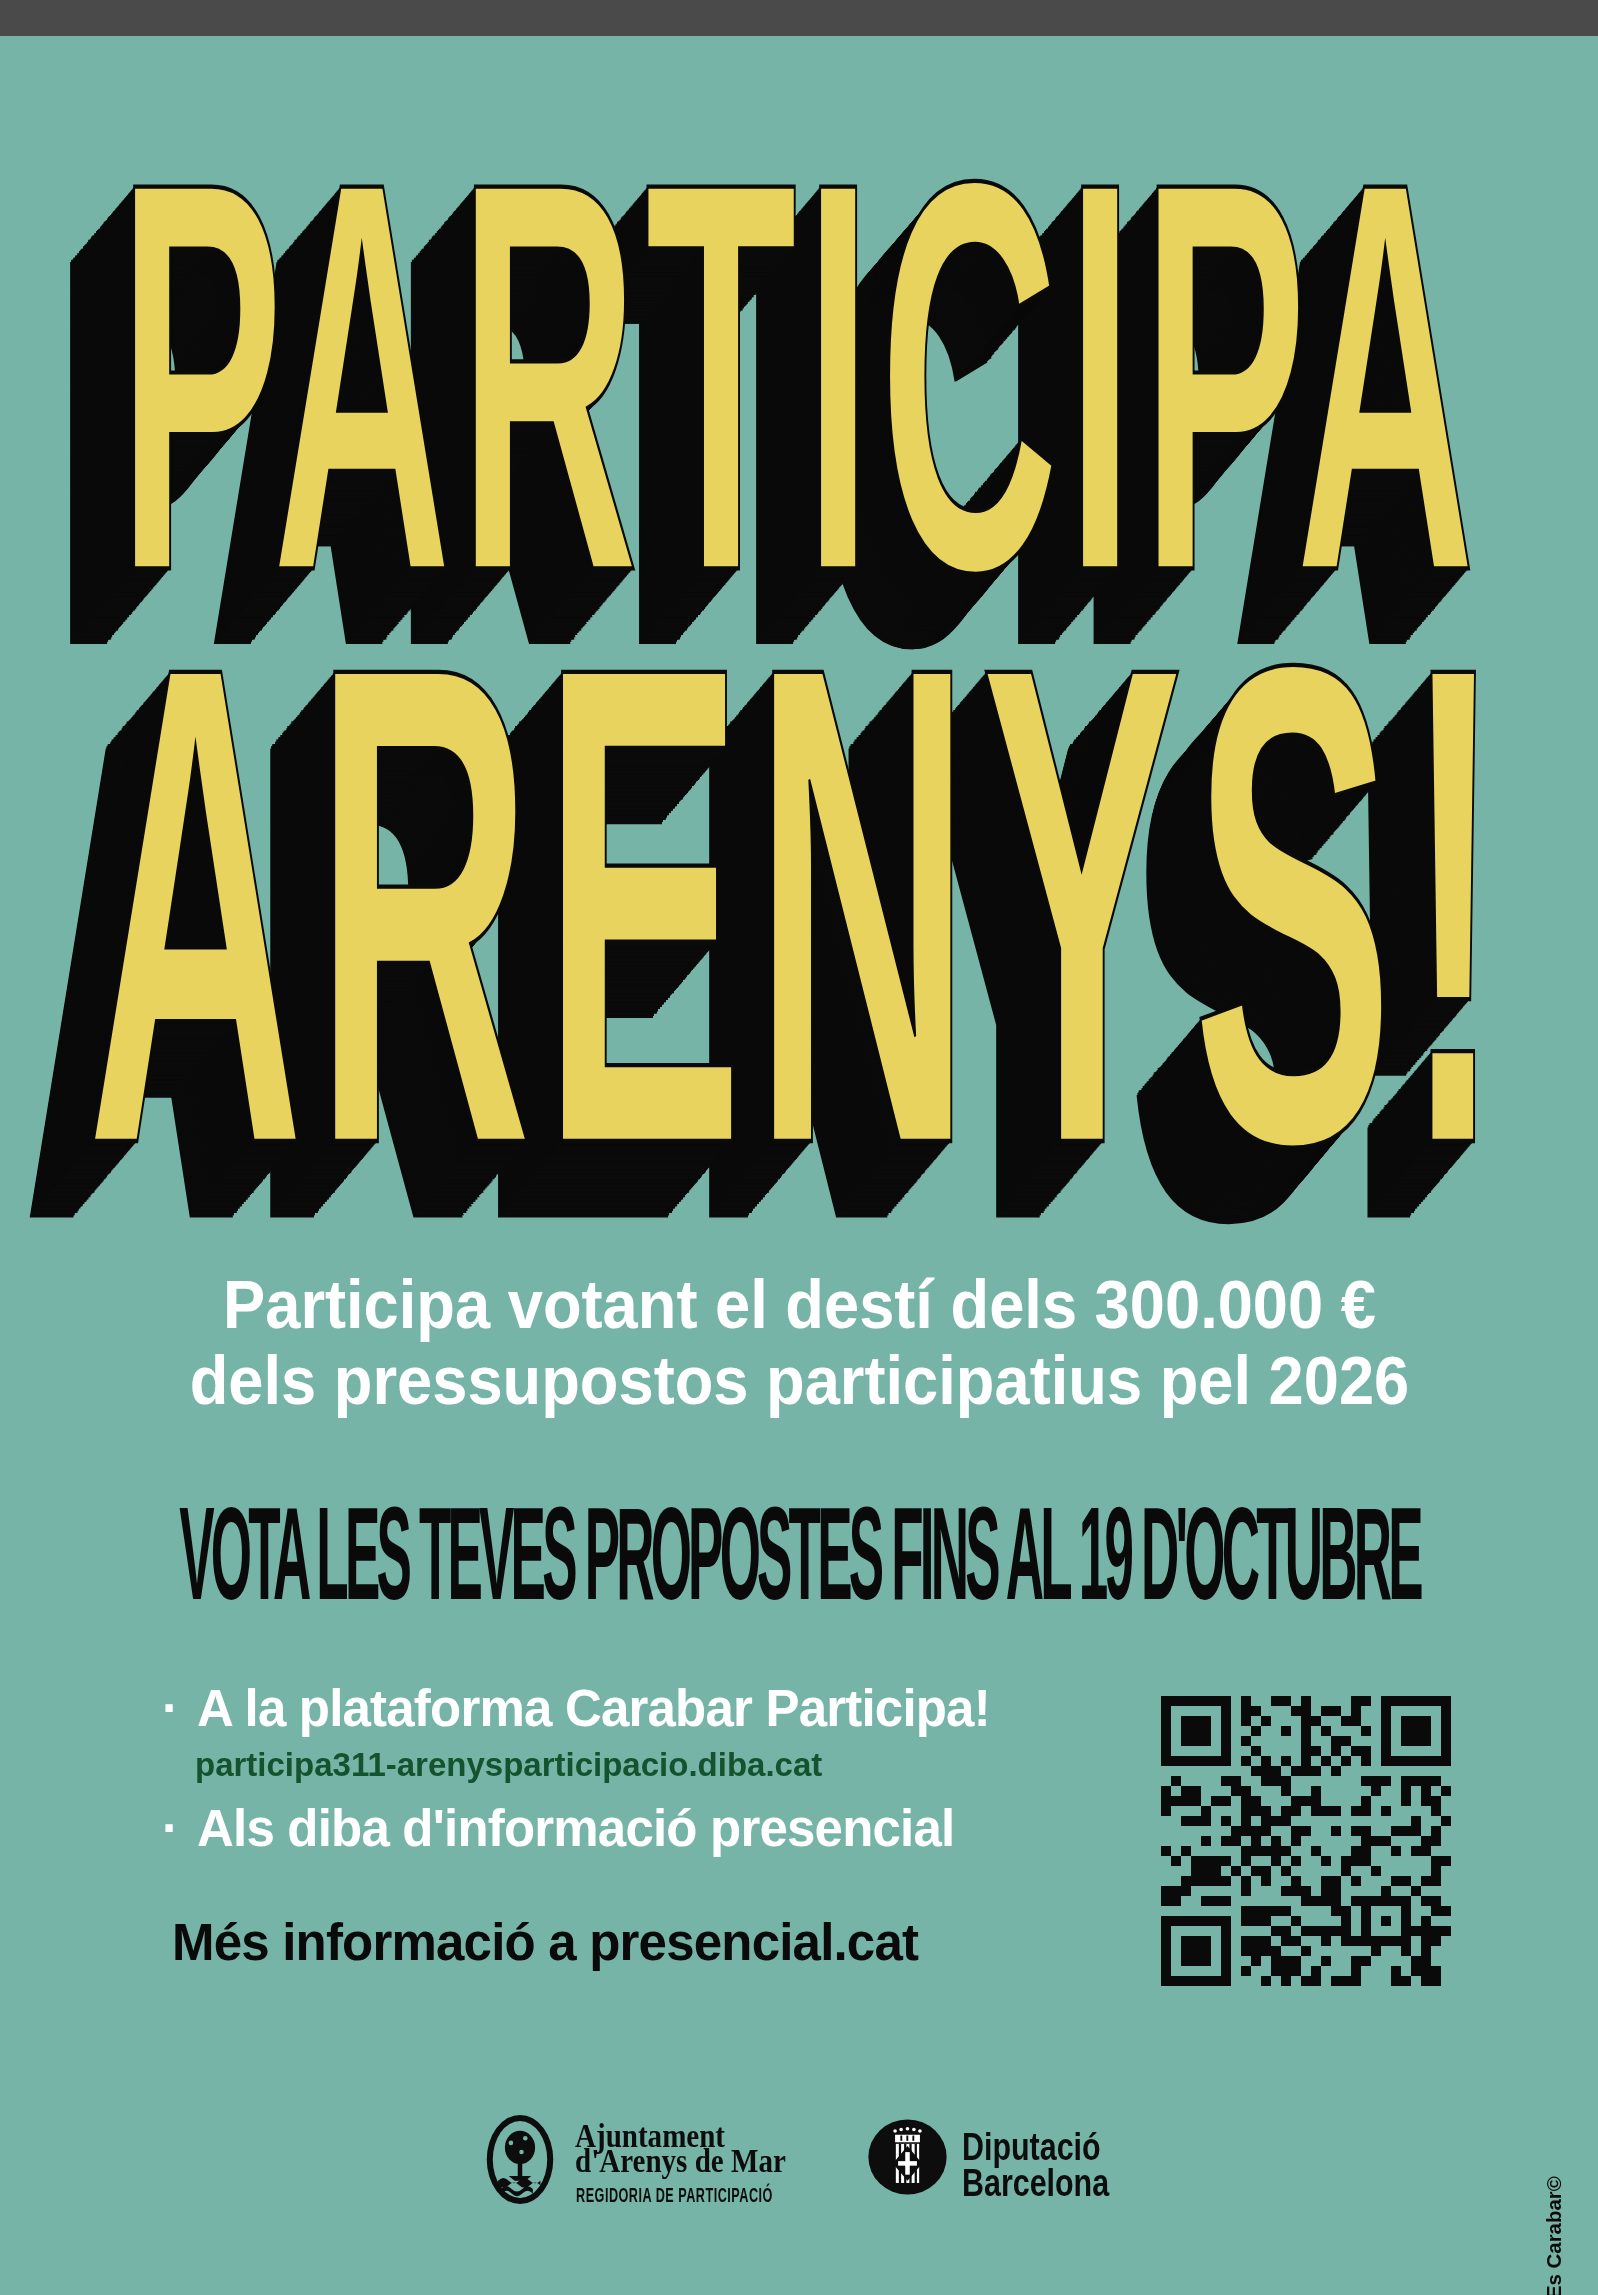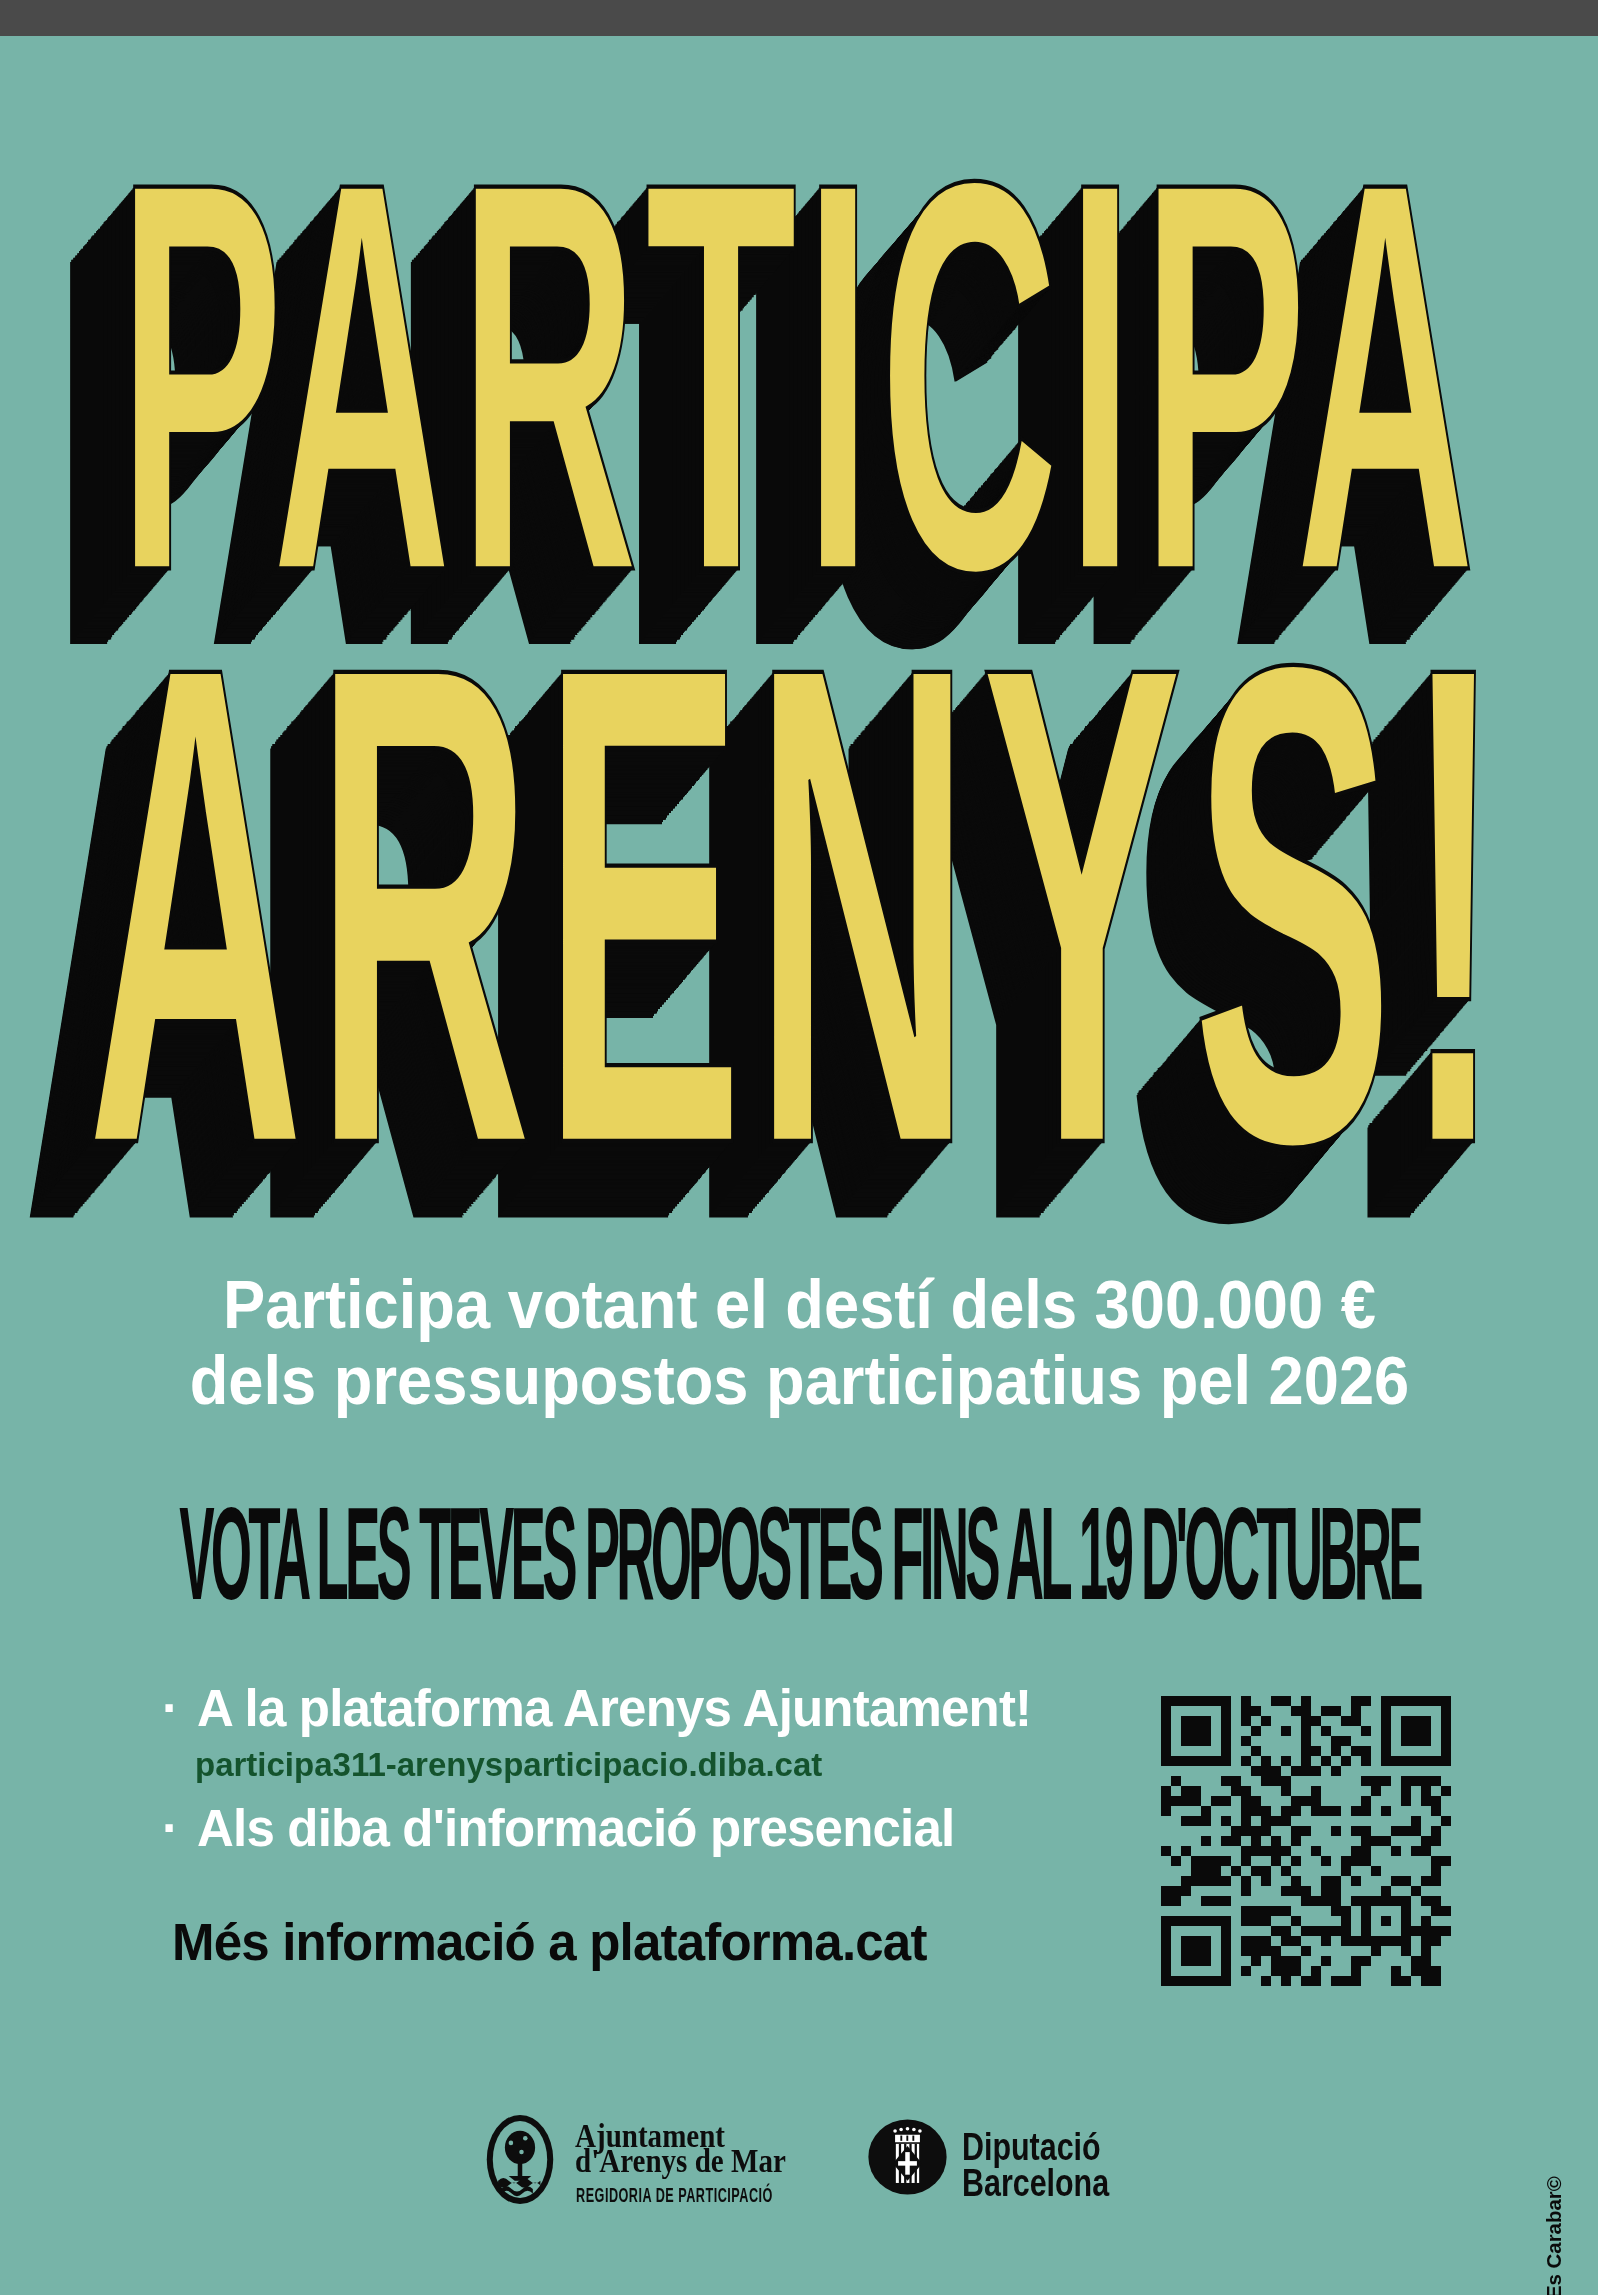--- a/index.html
+++ b/index.html
@@ -77,30 +77,30 @@
     <div>Participa votant el destí dels 300.000 €</div>
     <div>dels pressupostos participatius pel 2026</div>
   </div>
 
   <div class="abs banner-wrap">
     <span class="banner">VOTA LES TEVES PROPOSTES FINS AL 19 D'OCTUBRE</span>
   </div>
 
   <div class="abs bullet" style="left:162px;top:1647px;">
     <span class="dot">·</span>
-    <span>A la plataforma Arenys Ajuntament!</span>
+    <span>A la plataforma Carabar Participa!</span>
   </div>
   <div class="abs url" style="left:195px;top:1712px;">participa311-arenysparticipacio.diba.cat</div>
 
   <div class="abs bullet" style="left:162px;top:1767px;">
     <span class="dot">·</span>
     <span>Als diba d'informació presencial</span>
   </div>
 
-  <div class="abs more" style="left:172px;top:1881px;">Més informació a plataforma.cat</div>
+  <div class="abs more" style="left:172px;top:1881px;">Més informació a presencial.cat</div>
 
   <svg class="abs" id="qr" style="left:1161px;top:1660px;" width="290" height="290" viewBox="0 0 29 29" shape-rendering="crispEdges">
       <g fill="#0a0a0a">
         <rect x="0" y="0" width="1" height="1"></rect>
         <rect x="1" y="0" width="1" height="1"></rect>
         <rect x="2" y="0" width="1" height="1"></rect>
         <rect x="3" y="0" width="1" height="1"></rect>
         <rect x="4" y="0" width="1" height="1"></rect>
         <rect x="5" y="0" width="1" height="1"></rect>
         <rect x="6" y="0" width="1" height="1"></rect>

